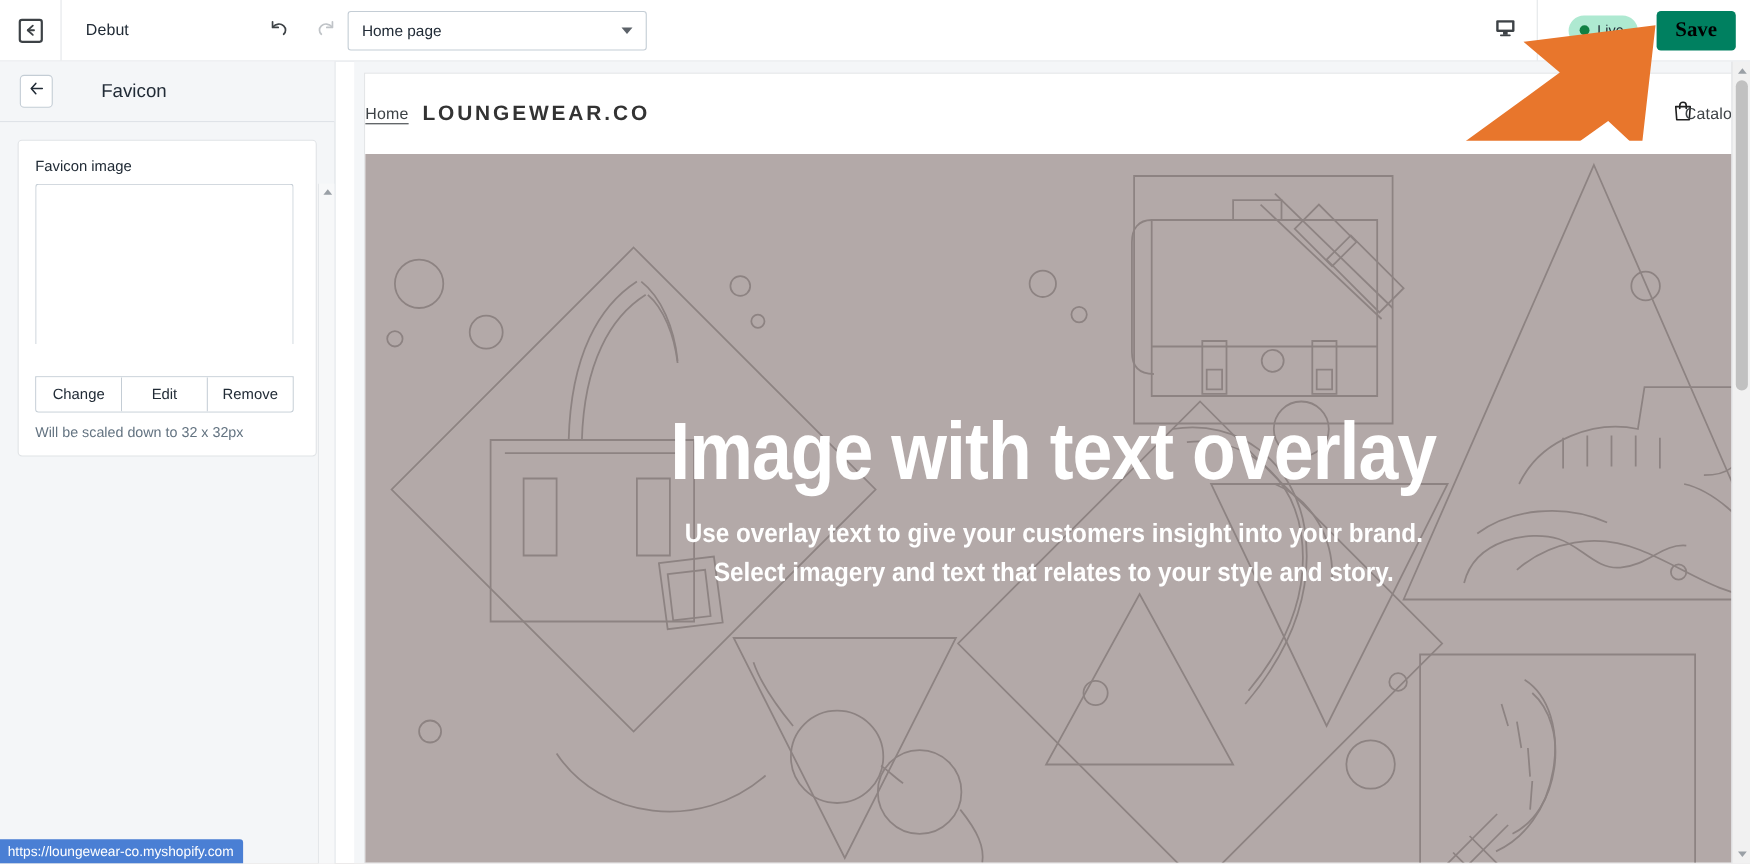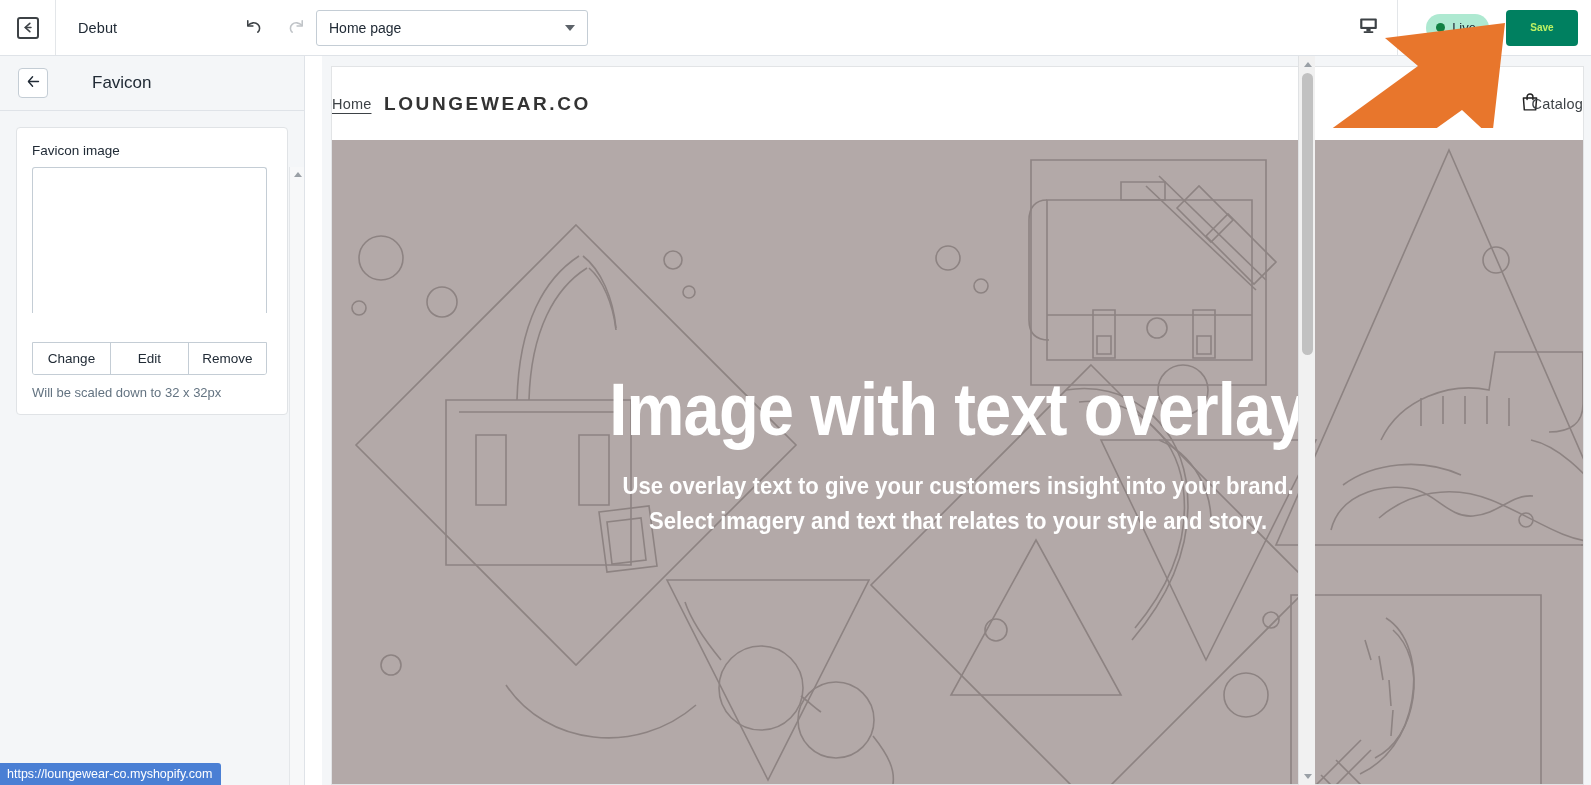--- a/index.html
+++ b/index.html
@@ -3,21 +3,21 @@
 <meta charset="utf-8">
 <style>
   * { box-sizing: border-box; margin: 0; padding: 0; }
   html, body {
     width: 1591px; height: 785px;
     font-family: "Liberation Sans", sans-serif;
     background: #ffffff;
     overflow: hidden;
   }
 
-  #app { position: relative; width: 1315px; height: 785px; }
+  #app { position: relative; width: 1591px; height: 785px; }
 
   
   .topbar {
     position: absolute; top: 0; left: 0;
     width: 1591px; height: 56px;
     background: #ffffff;
     border-bottom: 1px solid #dfe3e8;
     display: flex; align-items: center;
   }
   .exit-btn {
@@ -89,27 +89,27 @@
   .live-dot {
     width: 9px; height: 9px; border-radius: 50%;
     background: #108043;
   }
   .live-text { font-size: 13px; color: #212b36; font-weight: 400; }
   .save-btn {
     margin-left: 17px; margin-right: 13px;
     height: 36px; min-width: 72px;
     background: #008060;
     border-radius: 4px;
-    color: #bef264;
-    font-size: 10px; font-weight: bold;
+    color: #000000;
+    font-size: 19px; font-weight: bold;
     display: flex; align-items: center; justify-content: center;
     padding: 0 17px;
     cursor: pointer;
     border: none;
-    font-family: Liberation Sans, sans-serif;
+    font-family: Liberation Serif, serif;
   }
 
   
   .sidebar {
     position: absolute; top: 56px; left: 0;
     width: 305px; height: 729px;
     background: #f4f6f8;
     border-right: 1px solid #dfe3e8;
   }
   .sidebar-header {

